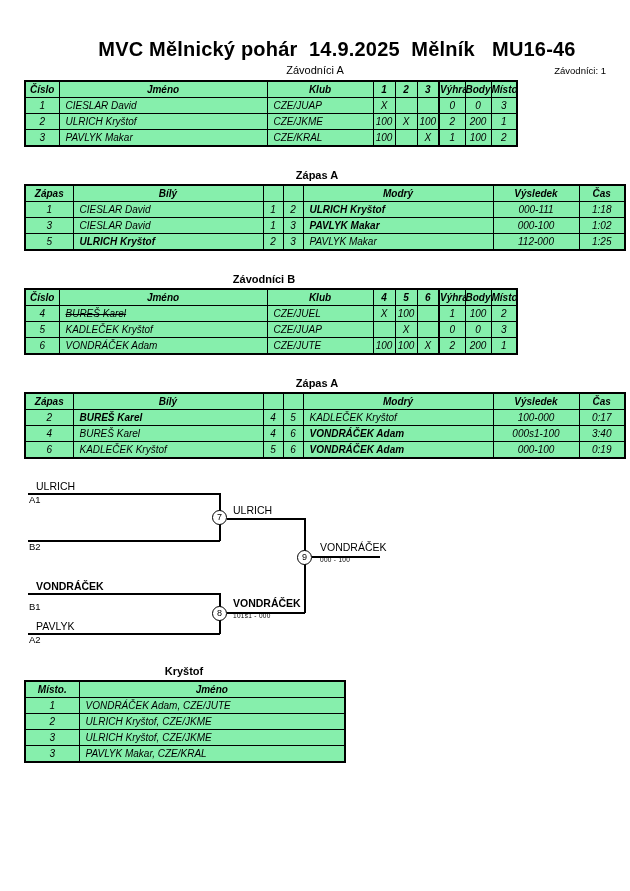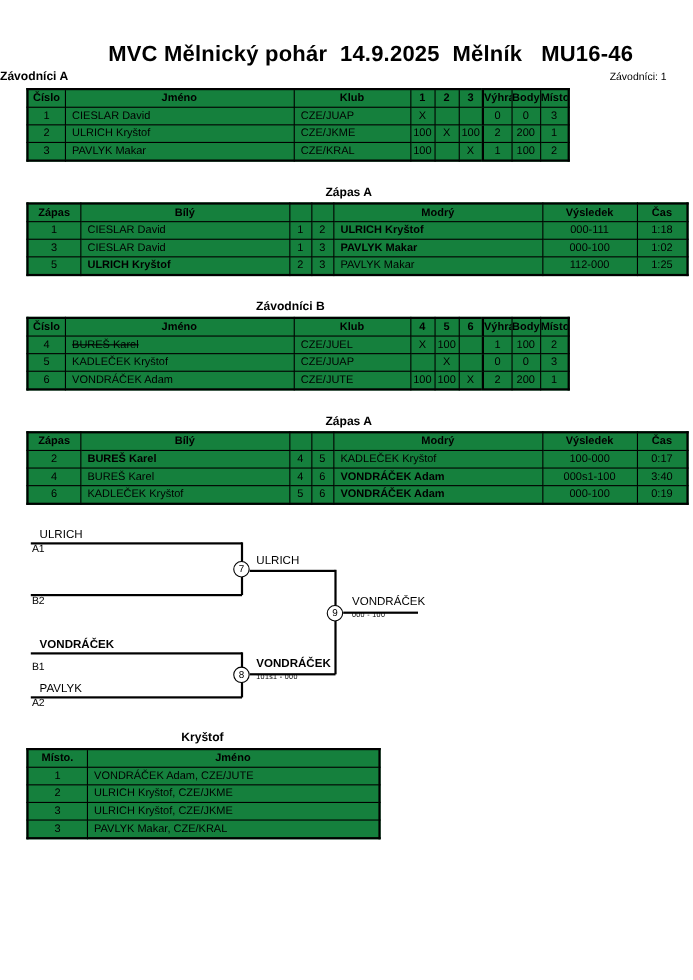--- a/index.html
+++ b/index.html
@@ -25,22 +25,23 @@
     white-space: pre;
     padding-left: 44px;
   }
 
   .subhead-row {
     position: relative;
     height: 16px;
     margin-top: 3px;
   }
   .subhead-center {
+    text-align: center;
     font-size: 11px;
-    font-weight: bold;
+    font-weight: normal;
   }
   .entrants-count {
     position: absolute;
     right: 24px;
     top: 1px;
     font-size: 9.5px;
   }
 
   
   .sec-head {
@@ -50,21 +51,22 @@
     margin: 0 0 3px 0;
   }
   .sec-head.narrow { width: 480px; margin-left: 24px; }
   .sec-head.wide   { width: 586px; margin-left: 24px; }
   .sec-head.rank   { width: 320px; margin-left: 24px; }
 
   
   table {
     border-collapse: collapse;
     font-size: 10px;
-    background: #15803d;
+    background: #86efac;
+    font-style: italic;
   }
   table.framed {
     border: 2px solid #000;
   }
   table.framed th, table.framed td {
     border: 1px solid #000;
     padding: 1px 2px;
     height: 15px;
     line-height: 13px;
     white-space: nowrap;

